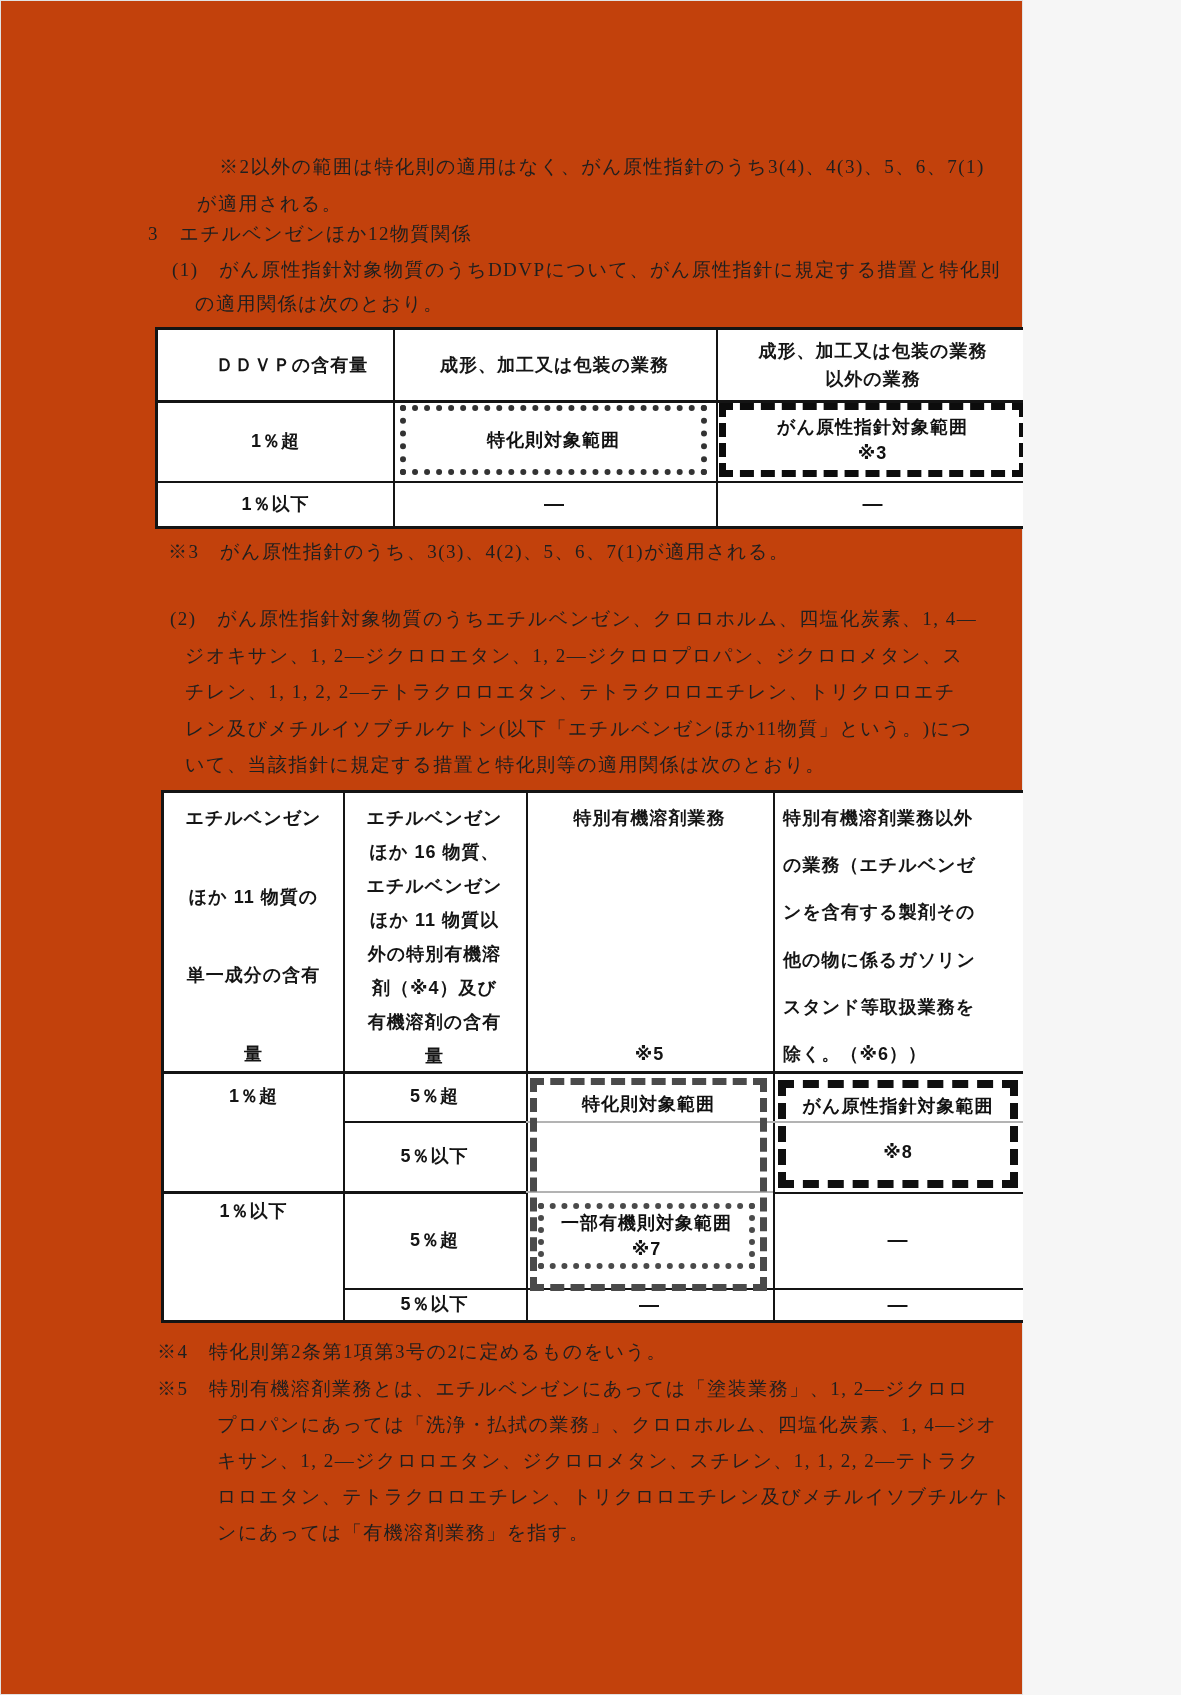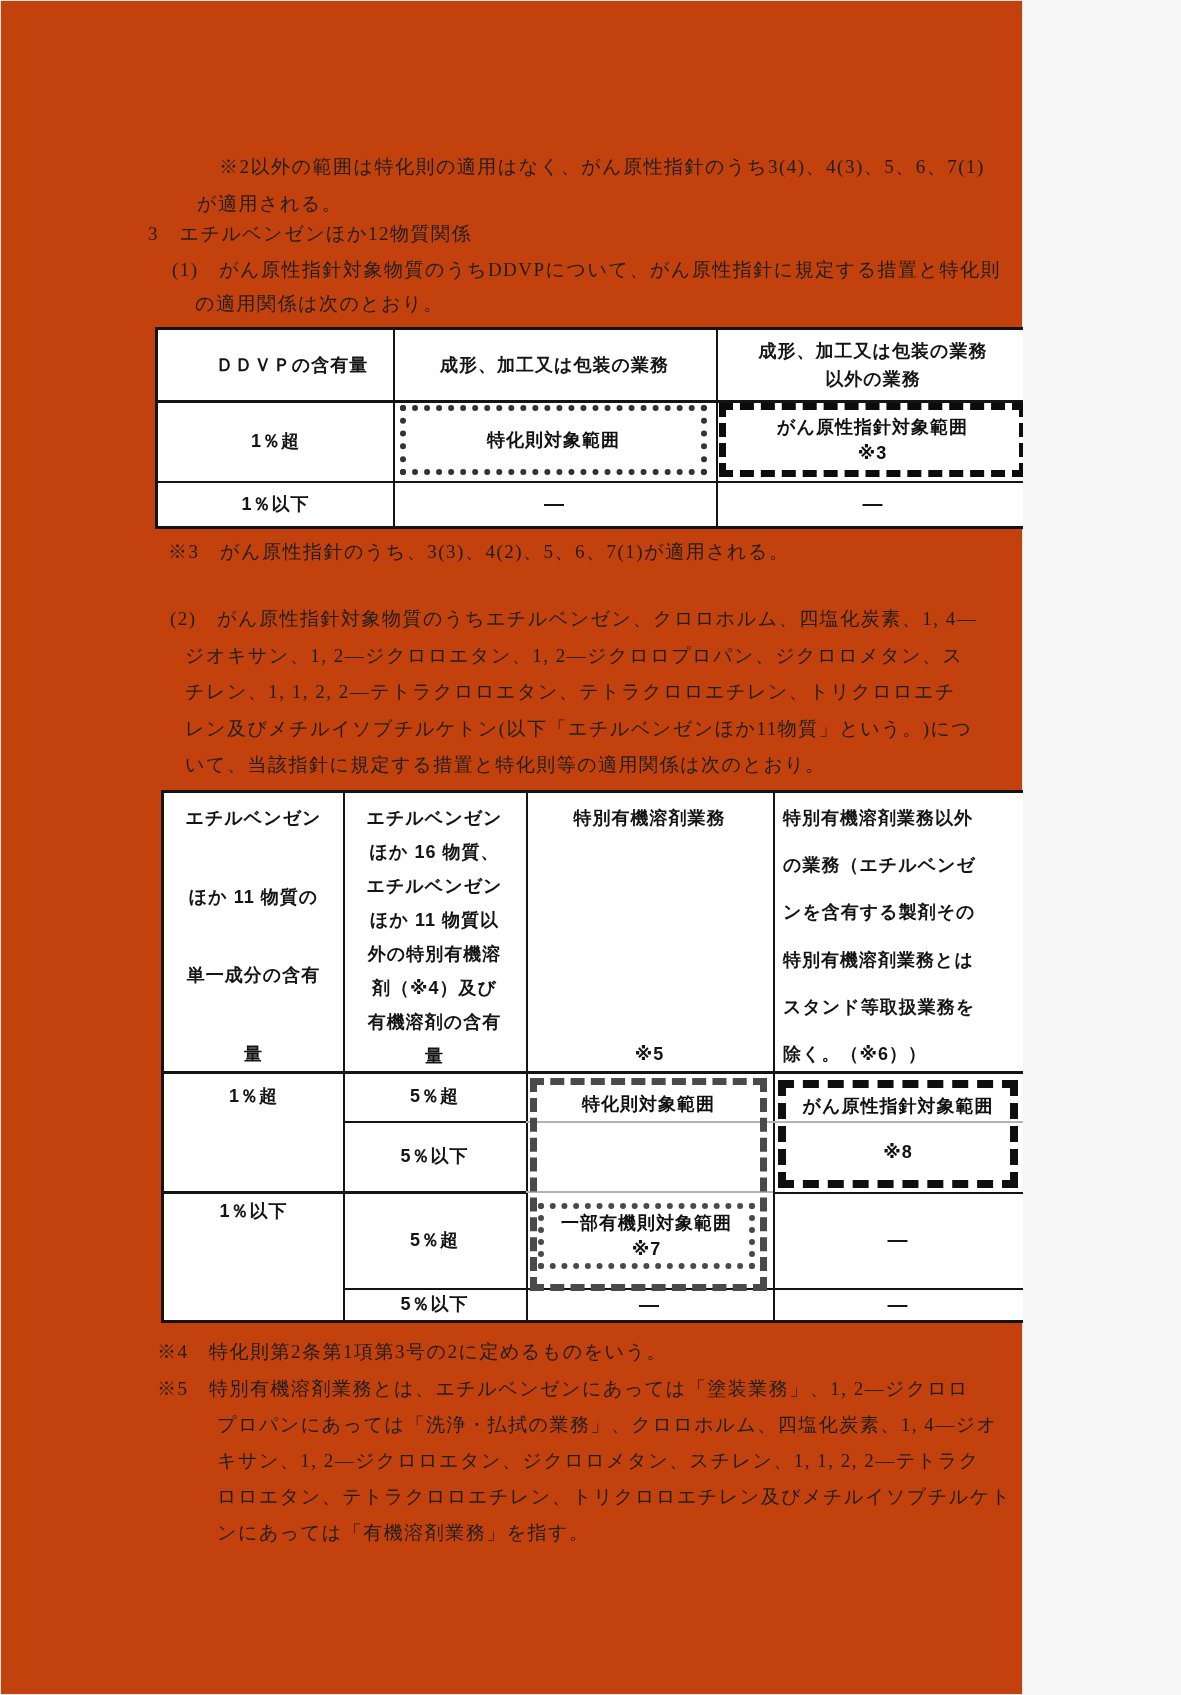--- a/index.html
+++ b/index.html
@@ -130,21 +130,21 @@
       <div>量</div>
     </div>
     <div class="cell col lh34" style="left:362px;top:0;width:247px;height:278px;padding-top:8px;">
       <div>特別有機溶剤業務</div>
       <div>※5</div>
     </div>
     <div class="cell col lh34" style="left:609px;top:0;width:250px;height:278px;padding:8px 0 0 10px;align-items:flex-start;text-align:left;">
       <div>特別有機溶剤業務以外</div>
       <div>の業務（エチルベンゼ</div>
       <div>ンを含有する製剤その</div>
-      <div>特別有機溶剤業務とは</div>
+      <div>他の物に係るガソリン</div>
       <div>スタンド等取扱業務を</div>
       <div>除く。（※6））</div>
     </div>
 
     <div class="cell" style="left:0;top:278px;width:179px;height:50px;">1％超</div>
     <div class="cell" style="left:179px;top:278px;width:183px;height:50px;">5％超</div>
     <div class="cell" style="left:179px;top:328px;width:183px;height:70px;">5％以下</div>
     <div class="cell" style="left:0;top:398px;width:179px;height:97px;align-items:flex-start;padding-top:8px;">1％以下</div>
     <div class="cell" style="left:179px;top:398px;width:183px;height:97px;">5％超</div>
     <div class="cell" style="left:179px;top:495px;width:183px;height:32px;">5％以下</div>

